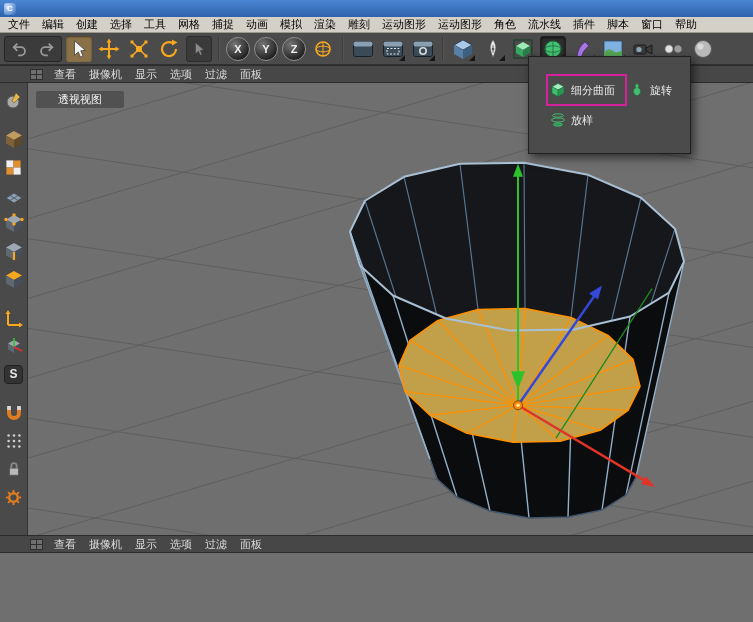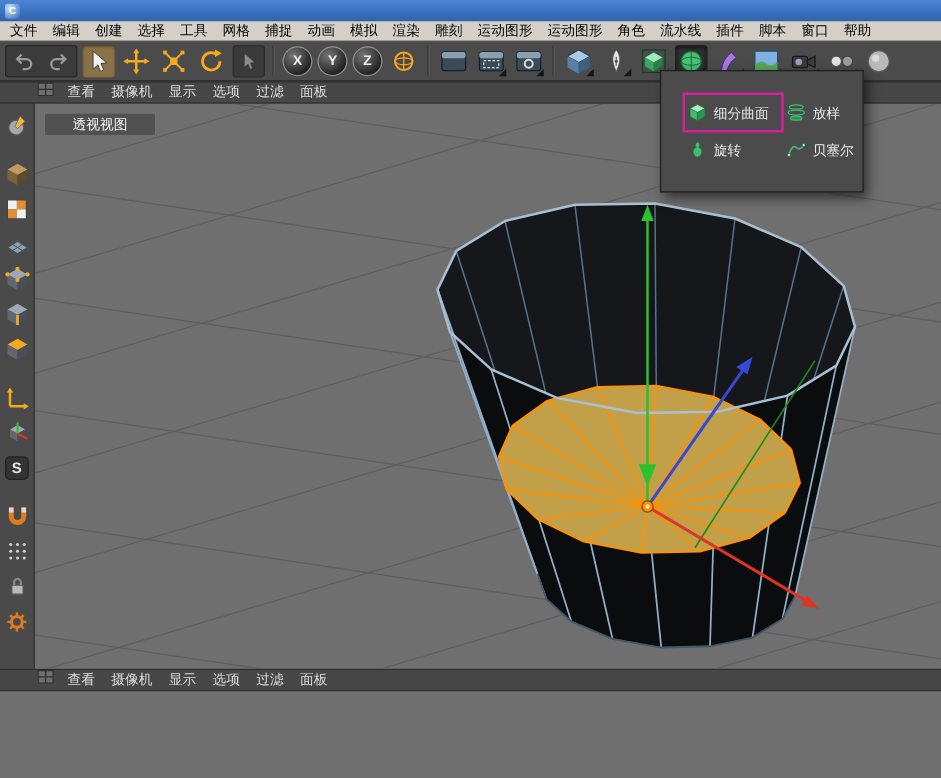--- a/index.html
+++ b/index.html
@@ -36,21 +36,21 @@
   .tile.active{background:#8a7147;box-shadow:inset 0 1px 2px rgba(0,0,0,.5);}
   .tile.pressed{background:#2f2f2f;border:1px solid #202020;box-shadow:inset 0 1px 3px rgba(0,0,0,.7);}
   .tile.dim{background:#3a3a3a;border:1px solid #2c2c2c;}
   .sep{width:2px;height:24px;background:linear-gradient(90deg,#333,#5e5e5e);margin:0 2px;flex:0 0 auto;}
   .axis-btn{width:24px;height:24px;border-radius:50%;border:1px solid #909090;
     background:radial-gradient(circle at 35% 30%,#777,#222 72%);
     color:#f0f0f0;font:bold 11px "Liberation Sans",sans-serif;display:flex;align-items:center;justify-content:center;}
 
   
   .vbar{height:18px;background:#474747;border-top:1px solid #2c2c2c;border-bottom:1px solid #2c2c2c;
-    display:flex;align-items:flex-start;gap:13px;padding:0 8px 0 30px;font-size:11px;color:#dcdcdc;}
+    display:flex;align-items:center;gap:13px;padding:0 8px 0 30px;font-size:11px;color:#dcdcdc;}
   .vbar .vic{display:flex;align-items:center;margin-right:-2px;}
 
   
   .main-row{display:flex;height:452px;}
   .lp{width:28px;background:#4a4a4a;border-right:1px solid #333;display:flex;flex-direction:column;
     align-items:center;padding-top:5px;gap:4px;}
   .ltile{width:24px;height:24px;display:flex;align-items:center;justify-content:center;flex:0 0 auto;}
   .lgap{height:7px;flex:0 0 auto;}
   .solo-badge{width:19px;height:19px;background:#333;border:1px solid #222;border-radius:4px;
     color:#e6e6e6;font:bold 12px "Liberation Sans",sans-serif;display:flex;align-items:center;justify-content:center;}
@@ -510,36 +510,28 @@
   <div class="gen-popup">
     <div class="gp-item hl">
       <svg viewBox="0 0 16 16" width="16">
           <polygon points="8,1.5 14,4.8 8,8 2,4.8" fill="#a6f0bf" stroke="#1d6b3c" stroke-width="0.5"></polygon>
           <polygon points="2,4.8 8,8 8,14.5 2,11.2" fill="#41bd6d" stroke="#1d6b3c" stroke-width="0.5"></polygon>
           <polygon points="14,4.8 8,8 8,14.5 14,11.2" fill="#2d9453" stroke="#1d6b3c" stroke-width="0.5"></polygon>
         </svg>
       <span>细分曲面</span>
     </div>
     <div class="gp-item">
+      <svg viewBox="0 0 16 16" width="16">
+          <path d="M8 1.5 C10.5 3 10 4.8 9 5.8 C12.5 6.8 12.5 12.5 8 13.8 C3.5 12.5 3.5 6.8 7 5.8 C6 4.8 5.5 3 8 1.5 Z" fill="#41bd6d" stroke="#1d6b3c" stroke-width="0.6"></path>
+        </svg>
+      <span>旋转</span>
+    </div>
+    <div class="gp-item">
       <svg viewBox="0 0 16 16" width="16" fill="none" stroke="#41bd6d">
           <ellipse cx="8" cy="3.5" rx="5.5" ry="1.7"></ellipse>
           <ellipse cx="8" cy="8" rx="6.5" ry="2"></ellipse>
           <ellipse cx="8" cy="12.5" rx="4.5" ry="1.6" fill="#2d9453"></ellipse>
         </svg>
       <span>放样</span>
     </div>
-    <div class="gp-item">
-      <svg viewBox="0 0 16 16" width="16">
-          <path d="M8 1.5 C10.5 3 10 4.8 9 5.8 C12.5 6.8 12.5 12.5 8 13.8 C3.5 12.5 3.5 6.8 7 5.8 C6 4.8 5.5 3 8 1.5 Z" fill="#41bd6d" stroke="#1d6b3c" stroke-width="0.6"></path>
-        </svg>
-      <span>旋转</span>
-    </div>
-    <div class="gp-item">
-      <svg viewBox="0 0 16 16" width="16">
-          <path d="M2 12 Q5 3 8 6 Q11 9 14 4" fill="none" stroke="#41bd6d" stroke-width="1.4"></path>
-          <rect x="1" y="10.8" width="2.2" height="2.2" fill="#a6f0bf" stroke="#1d6b3c" stroke-width="0.5"></rect>
-          <rect x="12.8" y="3" width="2.2" height="2.2" fill="#a6f0bf" stroke="#1d6b3c" stroke-width="0.5"></rect>
-        </svg>
-      <span>贝塞尔</span>
-    </div>
   </div>
 
 </div>
 
 </body></html>

